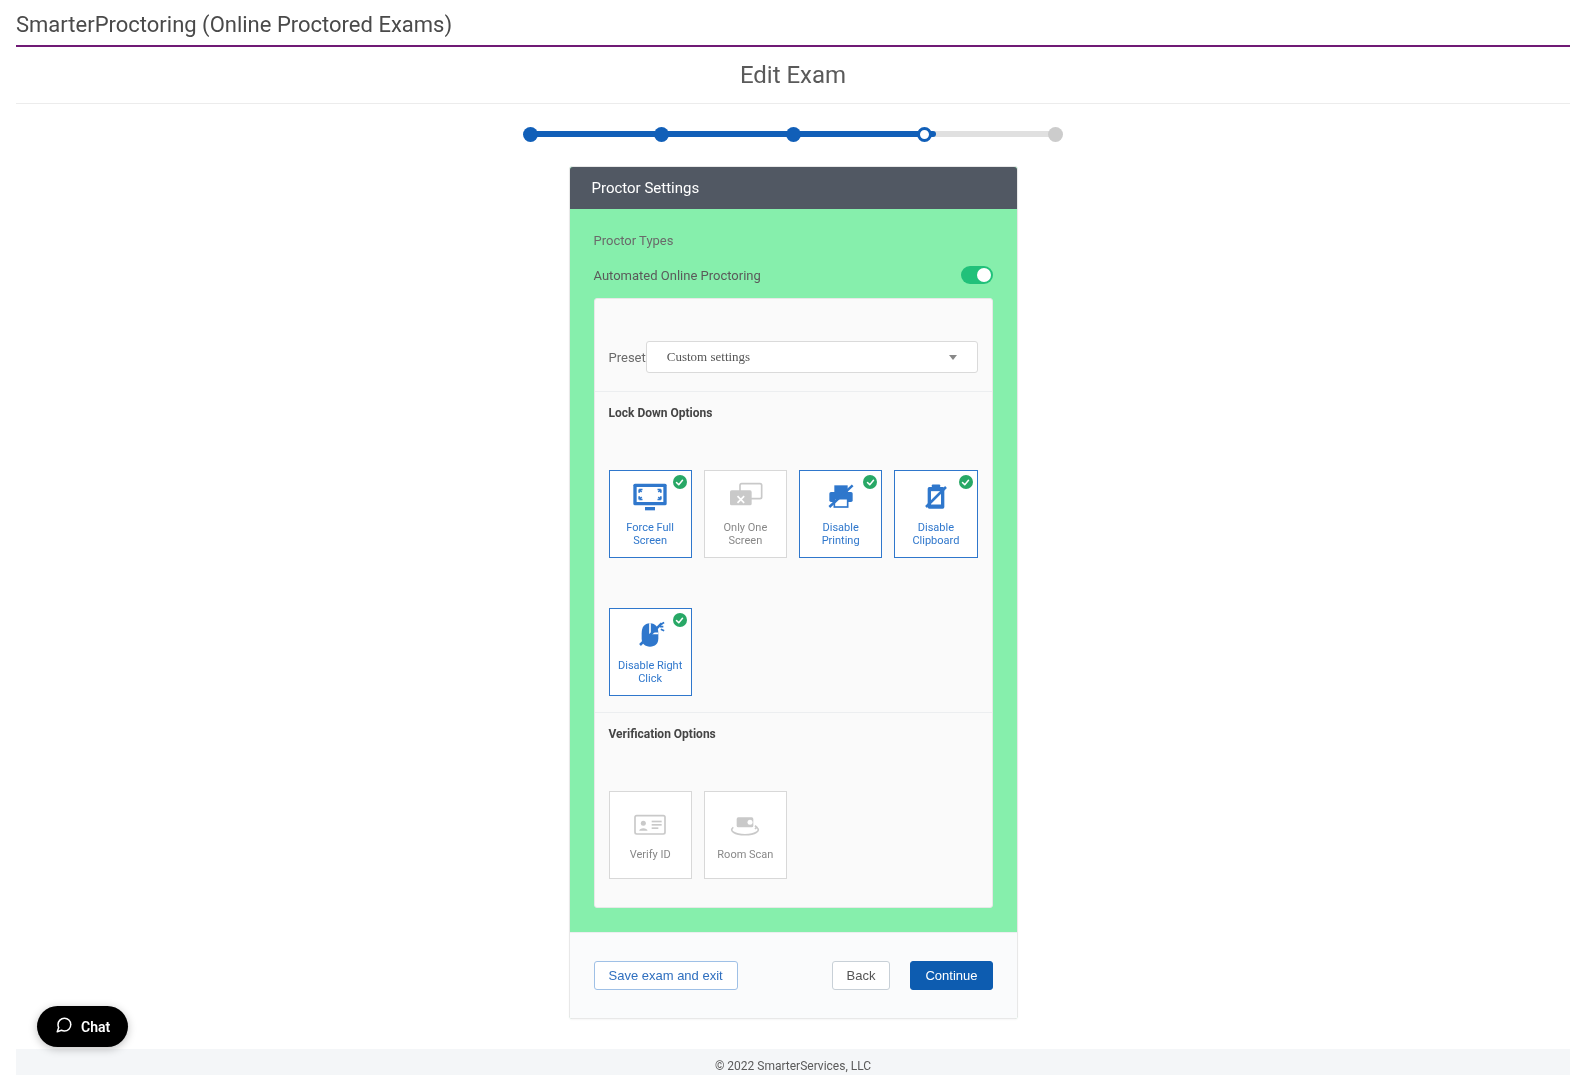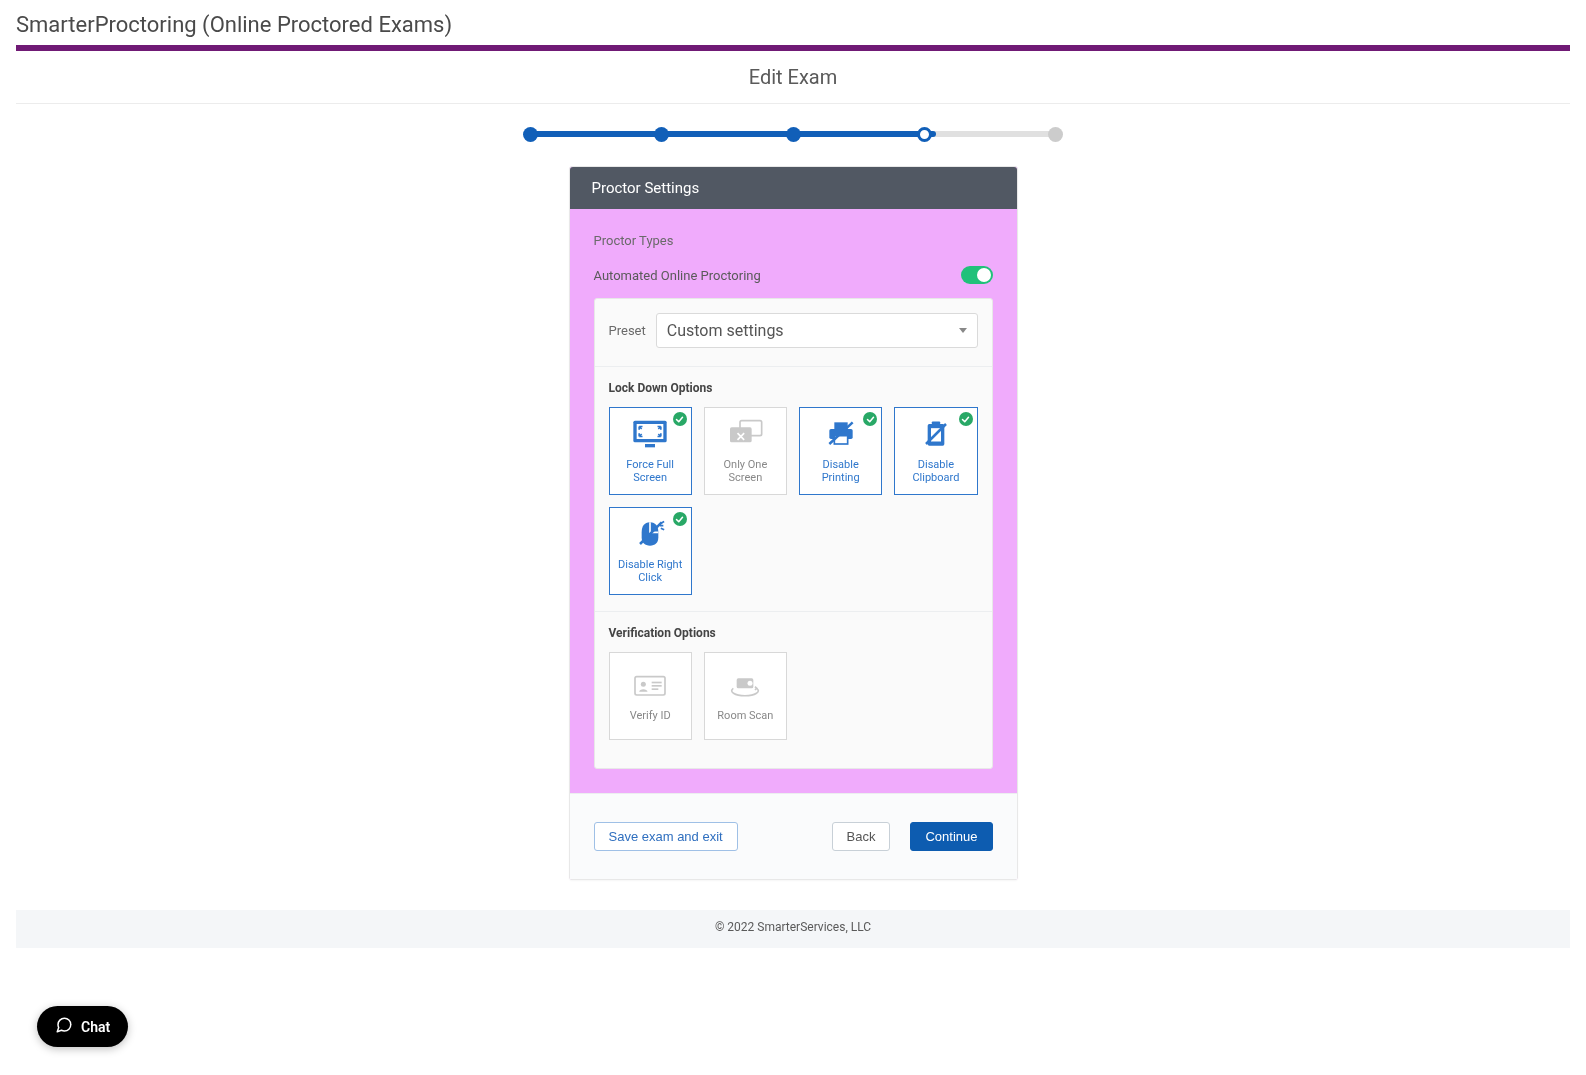--- a/index.html
+++ b/index.html
@@ -15,25 +15,25 @@
     background: #fff;
   }
   .app-title {
     font-size: 22px;
     font-weight: 400;
     color: #4a4a4a;
     padding: 12px 16px 8px;
   }
   .page-title {
     text-align: center;
-    font-size: 20px;
+    font-size: 24px;
     font-weight: 400;
     color: #5a5a5a;
     padding: 14px 0;
-    border-top: 6px solid #701a75;
+    border-top: 2px solid #701a75;
     border-bottom: 1px solid #ececec;
     margin: 0 16px;
   }
   .main-wrap {
     margin: 0 16px;
     padding-top: 18px;
   }
 
   
   .stepper {
@@ -53,21 +53,21 @@
   .stepper-dot.done { background: #115fb8; }
   .stepper-dot.current { background:#fff; border:3px solid #115fb8; width:15px; height:15px; }
   .stepper-dot.future { background:#ccc; }
 
   
   .card {
     width: 449px;
     margin: 0 auto 30px;
     border: 1px solid #e8e8e8;
     border-radius: 3px;
-    background: #f0abfc;
+    background: #86efac;
     box-shadow: 0 1px 2px rgba(0,0,0,0.04);
   }
   .card-header {
     background: #515863;
     color: #fff;
     padding: 12px 22px;
     font-size: 15px;
     border-top-left-radius: 3px;
     border-top-right-radius: 3px;
     font-weight: 400;
@@ -87,35 +87,35 @@
     width: 32px; height: 18px; border-radius: 9px; background: #21c17a; position: relative; cursor: pointer;
   }
   .switch .knob {
     width: 14px; height: 14px; background: #fff; border-radius: 50%; position: absolute; top: 2px; right: 2px;
   }
 
   .settings-box {
     border: 1px solid #e8e8e8; border-radius: 3px; padding: 14px; background: #fafafa;
   }
   .preset-row {
-    display: flex; align-items: center; gap: 10px; margin-bottom: 18px;
+    display: flex; align-items: center; gap: 0; margin-bottom: 18px; margin-top: 28px;
   }
   .preset-row .plabel { color: #6a6a6a; font-size: 13px; }
   .preset-select {
-    flex: 1; background: #fff; border: 1px solid #dadada; border-radius: 3px; padding: 7px 10px; font-size: 16px; color: #555; position: relative;
-    display: flex; align-items: center; justify-content: space-between;
+    flex: 1; background: #fff; border: 1px solid #dadada; border-radius: 3px; padding: 7px 20px; font-size: 13px; color: #555; position: relative;
+    display: flex; align-items: center; justify-content: space-between; font-family: Liberation Serif, serif;
   }
   .caret-down { width:0;height:0;border-left:4px solid transparent;border-right:4px solid transparent;border-top:5px solid #888; }
 
   .group-heading { font-size:12px; color:#444; font-weight:700; margin: 8px 0 12px; }
   .option-grid { display: grid; grid-template-columns: repeat(4, 1fr); gap: 12px; margin-bottom: 14px; }
   .opt-tile {
     border: 1px solid #d8d8d8; border-radius: 0; background: #fff; height: 88px; position: relative;
     display: flex; flex-direction: column; align-items: center; justify-content: center; gap: 8px;
-    padding: 6px; cursor: pointer; text-align: center;
+    padding: 6px; cursor: pointer; text-align: center; margin-top: 38px;
   }
   .opt-tile.selected { border-color: #2f77cc; }
   .opt-tile .title { font-size: 11px; line-height: 1.2; color: #888; }
   .opt-tile.selected .title { color: #2f77cc; }
   .opt-badge {
     position:absolute; top:4px; right:4px; width:14px; height:14px; border-radius:50%; background:#28a866; display:flex; align-items:center; justify-content:center;
   }
   .opt-badge svg { width:9px; height:9px; }
   .opt-icon { width: 40px; height: 32px; display:flex; align-items:center; justify-content:center; }
   .opt-icon svg { width: 40px; height: 32px; }

